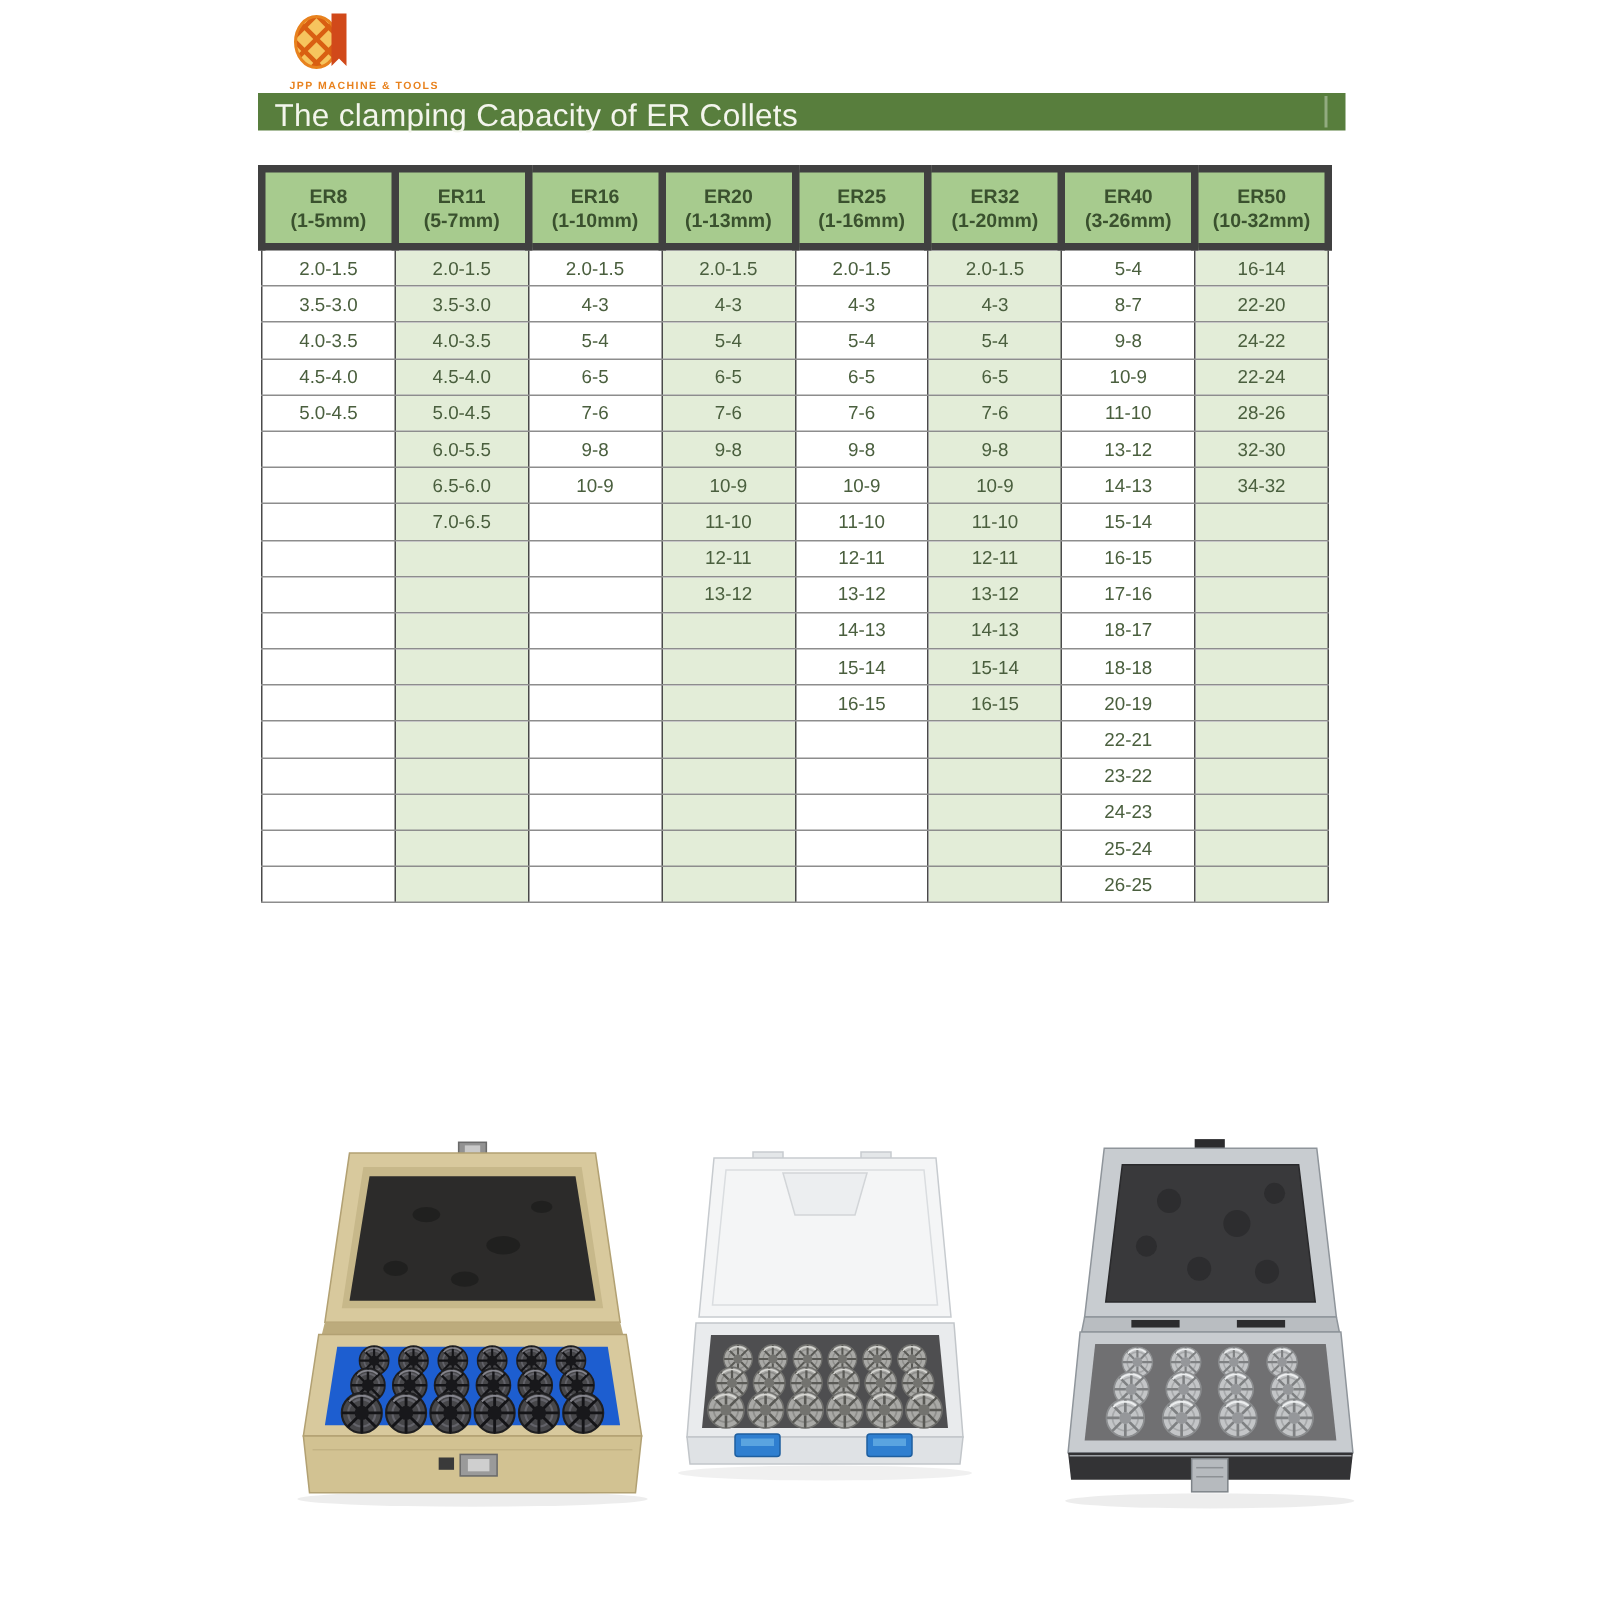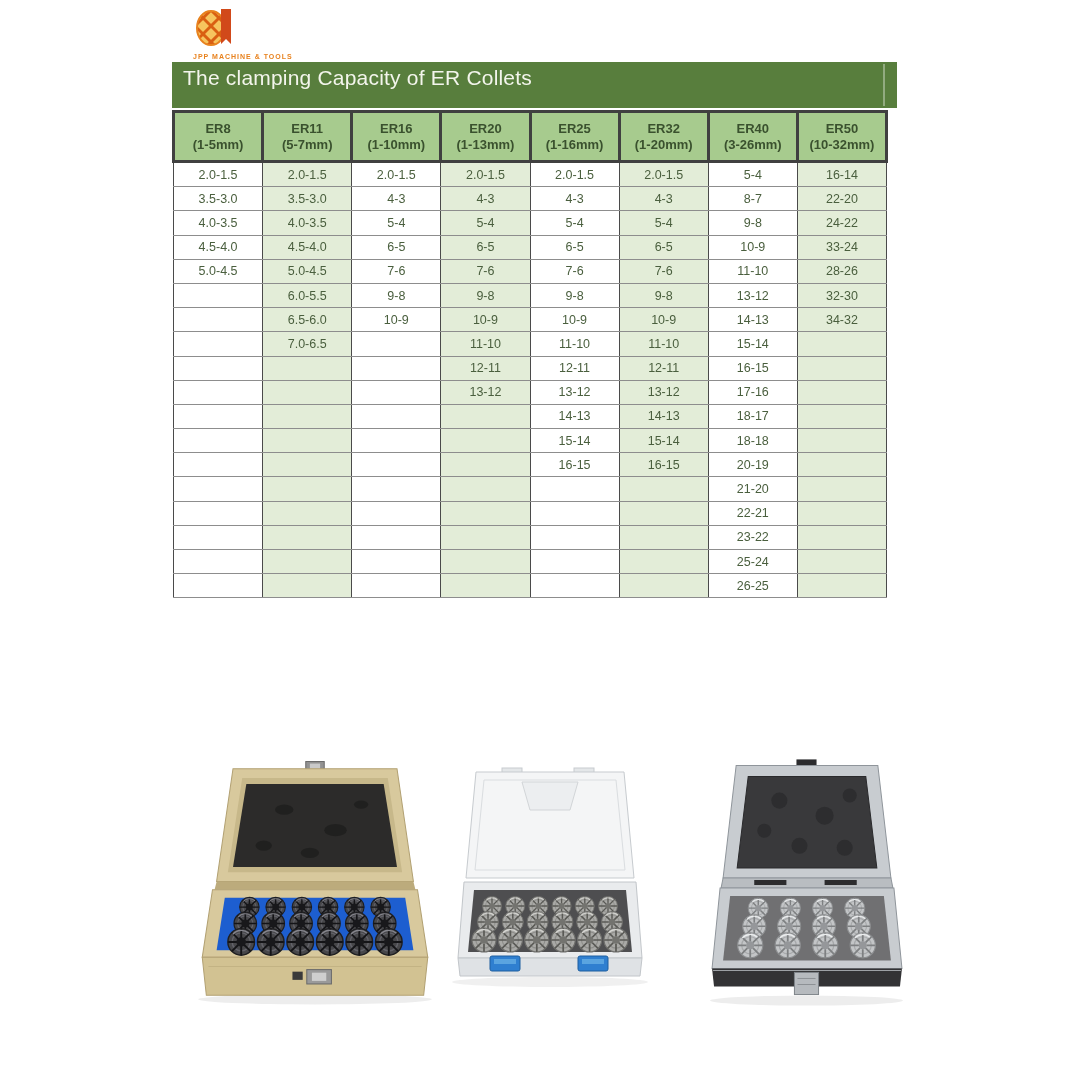--- a/index.html
+++ b/index.html
@@ -10,34 +10,34 @@
   html,body{margin:0;padding:0;}
   body{
     width:1080px;height:1080px;background:#ffffff;position:relative;overflow:hidden;
     font-family:"Liberation Sans", sans-serif;
   }
   
   .logo{position:absolute;left:193px;top:8px;width:110px;}
   .logo-text{color:var(--brand-orange);font-size:7px;font-weight:bold;letter-spacing:1px;margin-top:1px;white-space:nowrap;}
   
   .title-bar{
-    position:absolute;left:172px;top:62px;width:725px;height:46px;
+    position:absolute;left:172px;top:62px;width:725px;height:25px;
     background:var(--title-bar);color:#f3f5ec;box-sizing:border-box;
     font-size:21px;line-height:31px;padding-left:11px;letter-spacing:0.2px;
   }
   .bar-notch{position:absolute;right:12px;top:2px;bottom:2px;width:2px;background:rgba(255,255,255,0.35);}
   
   .collet-table{
     position:absolute;left:172px;top:110px;width:716px;
     border-collapse:collapse;table-layout:fixed;border:1px solid #3f3f3f;
   }
   .collet-table th{
     background:var(--header-bg);color:var(--header-text);
     font-size:13px;font-weight:bold;height:47px;line-height:16px;
-    border:3px solid #404040;padding:0;
+    border:5px solid #404040;padding:0;
   }
   .collet-table td{
     height:23.2px;font-size:12.5px;color:var(--cell-text);text-align:center;
     border-left:1px solid #4a4a4a;border-right:1px solid #4a4a4a;
     border-top:1px solid #8d8d8d;border-bottom:1px solid #8d8d8d;
     padding:0;overflow:hidden;white-space:nowrap;
   }
   .collet-table td.shaded{background:var(--alt-column-bg);}
   
   .product{position:absolute;}
@@ -208,21 +208,21 @@
         <td class="shaded">24-22</td>
       </tr>
       <tr>
         <td>4.5-4.0</td>
         <td class="shaded">4.5-4.0</td>
         <td>6-5</td>
         <td class="shaded">6-5</td>
         <td>6-5</td>
         <td class="shaded">6-5</td>
         <td>10-9</td>
-        <td class="shaded">33-24</td>
+        <td class="shaded">22-24</td>
       </tr>
       <tr>
         <td>5.0-4.5</td>
         <td class="shaded">5.0-4.5</td>
         <td>7-6</td>
         <td class="shaded">7-6</td>
         <td>7-6</td>
         <td class="shaded">7-6</td>
         <td>11-10</td>
         <td class="shaded">28-26</td>
@@ -307,41 +307,41 @@
         <td>20-19</td>
         <td class="shaded"></td>
       </tr>
       <tr>
         <td></td>
         <td class="shaded"></td>
         <td></td>
         <td class="shaded"></td>
         <td></td>
         <td class="shaded"></td>
-        <td>21-20</td>
-        <td class="shaded"></td>
-      </tr>
-      <tr>
-        <td></td>
-        <td class="shaded"></td>
-        <td></td>
-        <td class="shaded"></td>
-        <td></td>
-        <td class="shaded"></td>
         <td>22-21</td>
         <td class="shaded"></td>
       </tr>
       <tr>
         <td></td>
         <td class="shaded"></td>
         <td></td>
         <td class="shaded"></td>
         <td></td>
         <td class="shaded"></td>
         <td>23-22</td>
+        <td class="shaded"></td>
+      </tr>
+      <tr>
+        <td></td>
+        <td class="shaded"></td>
+        <td></td>
+        <td class="shaded"></td>
+        <td></td>
+        <td class="shaded"></td>
+        <td>24-23</td>
         <td class="shaded"></td>
       </tr>
       <tr>
         <td></td>
         <td class="shaded"></td>
         <td></td>
         <td class="shaded"></td>
         <td></td>
         <td class="shaded"></td>
         <td>25-24</td>

